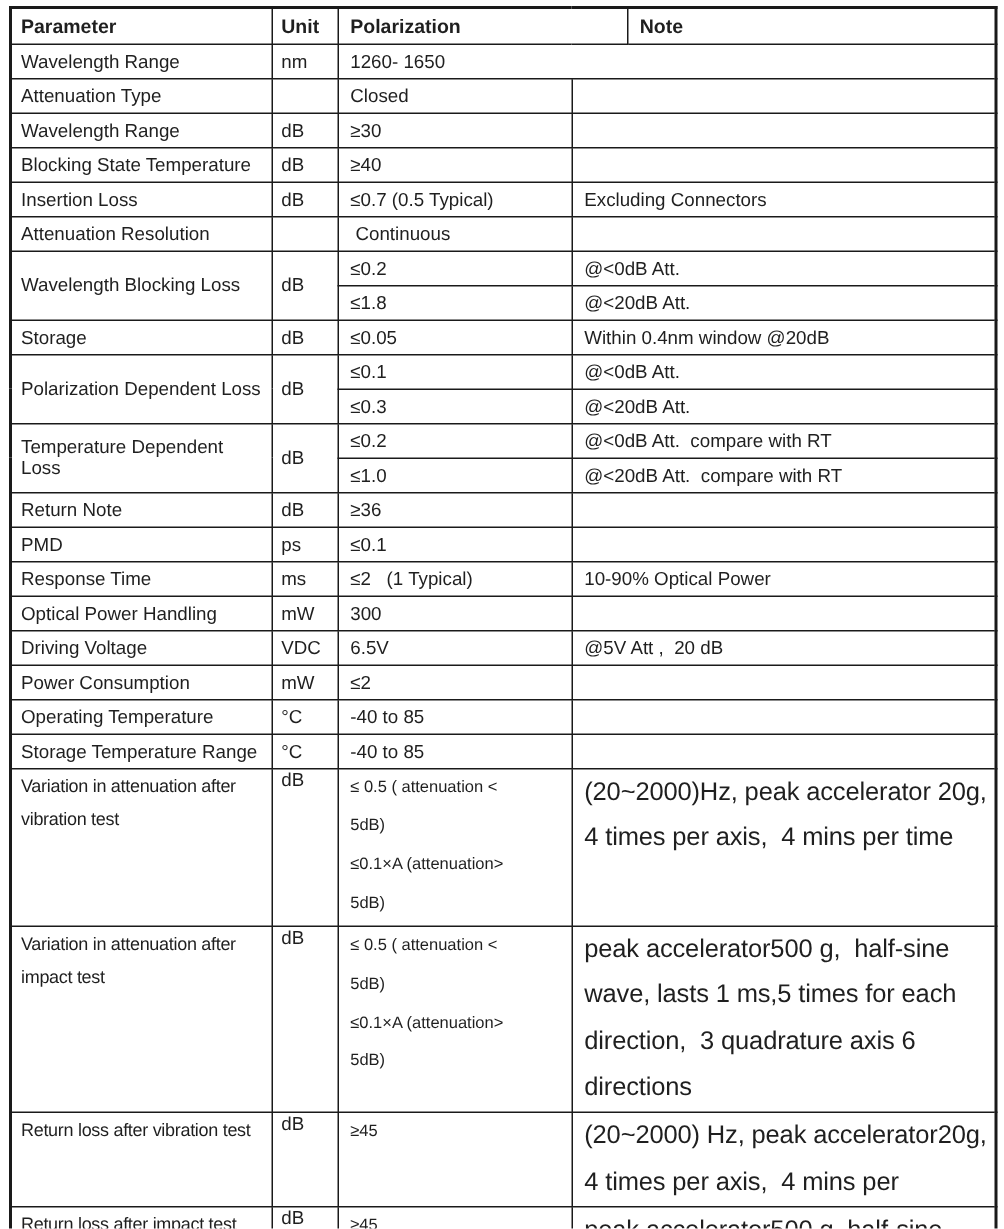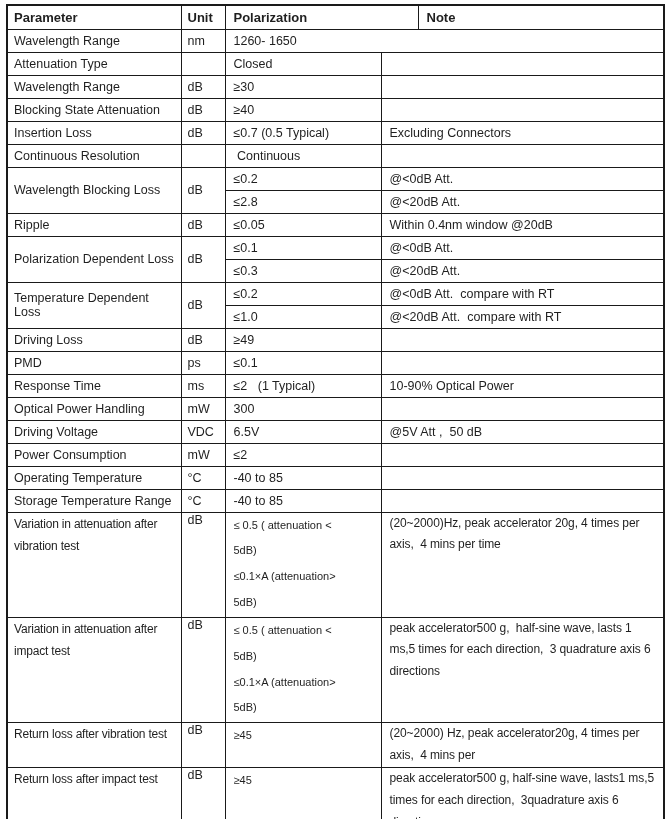--- a/index.html
+++ b/index.html
@@ -10,21 +10,21 @@
   .h-hdr{height:24px;}
   .h-std{height:23px;margin-left:48px;}
   .h-sub{height:23px;}
   .h-tall{height:104px;}
   .h-rl1{height:41px;}
   .h-rl2{height:62px;}
   .spec,.note{white-space:pre-wrap;padding-left:8px;}
   .mono{font-family:Liberation Sans, sans-serif;font-size:11px;line-height:2.35;}
   .top td{vertical-align:top;padding-top:0;}
   .param-tall{white-space:pre-wrap;font-size:12px;letter-spacing:-0.2px;line-height:1.85;}
-  .note-tall{font-size:12px;line-height:1.8;letter-spacing:-0.1px;}
+  .note-tall{font-size:17px;line-height:1.8;letter-spacing:-0.1px;}
 </style>
 </head>
 <body>
 
 <table>
   <colgroup>
     <col style="width:174px">
       <col style="width:44px">
       <col style="width:156px">
       <col style="width:37px">
@@ -50,49 +50,49 @@
       <td class="spec">Closed</td>
       <td colspan="2" class="note"></td>
     </tr>
     <tr class="h-std">
       <td>Wavelength Range</td>
       <td>dB</td>
       <td class="spec">≥30</td>
       <td colspan="2" class="note"></td>
     </tr>
     <tr class="h-std">
-      <td>Blocking State Attenuation</td>
+      <td>Blocking State Temperature</td>
       <td>dB</td>
       <td class="spec">≥40</td>
       <td colspan="2" class="note"></td>
     </tr>
     <tr class="h-std">
       <td>Insertion Loss</td>
       <td>dB</td>
       <td class="spec">≤0.7 (0.5 Typical)</td>
       <td colspan="2" class="note">Excluding Connectors</td>
     </tr>
     <tr class="h-std">
-      <td>Continuous Resolution</td>
+      <td>Attenuation Resolution</td>
       <td></td>
       <td class="spec"> Continuous</td>
       <td colspan="2" class="note"></td>
     </tr>
     <tr class="h-sub">
       <td rowspan="2">Wavelength Blocking Loss</td>
       <td rowspan="2">dB</td>
       <td class="spec">≤0.2</td>
       <td colspan="2" class="note">@&lt;0dB Att.</td>
     </tr>
     <tr class="h-sub">
-      <td class="spec">≤2.8</td>
+      <td class="spec">≤1.8</td>
       <td colspan="2" class="note">@&lt;20dB Att.</td>
     </tr>
     <tr class="h-std">
-      <td>Ripple</td>
+      <td>Storage</td>
       <td>dB</td>
       <td class="spec">≤0.05</td>
       <td colspan="2" class="note">Within 0.4nm window @20dB</td>
     </tr>
     <tr class="h-sub">
       <td rowspan="2">Polarization Dependent Loss</td>
       <td rowspan="2">dB</td>
       <td class="spec">≤0.1</td>
       <td colspan="2" class="note">@&lt;0dB Att.</td>
     </tr>
@@ -104,23 +104,23 @@
       <td rowspan="2">Temperature Dependent Loss</td>
       <td rowspan="2">dB</td>
       <td class="spec">≤0.2</td>
       <td colspan="2" class="note">@&lt;0dB Att.  compare with RT</td>
     </tr>
     <tr class="h-sub">
       <td class="spec">≤1.0</td>
       <td colspan="2" class="note">@&lt;20dB Att.  compare with RT</td>
     </tr>
     <tr class="h-std">
-      <td>Driving Loss</td>
+      <td>Return Note</td>
       <td>dB</td>
-      <td class="spec">≥49</td>
+      <td class="spec">≥36</td>
       <td colspan="2" class="note"></td>
     </tr>
     <tr class="h-std">
       <td>PMD</td>
       <td>ps</td>
       <td class="spec">≤0.1</td>
       <td colspan="2" class="note"></td>
     </tr>
     <tr class="h-std">
       <td>Response Time</td>
@@ -131,21 +131,21 @@
     <tr class="h-std">
       <td>Optical Power Handling</td>
       <td>mW</td>
       <td class="spec">300</td>
       <td colspan="2" class="note"></td>
     </tr>
     <tr class="h-std">
       <td>Driving Voltage</td>
       <td>VDC</td>
       <td class="spec">6.5V</td>
-      <td colspan="2" class="note">@5V Att ,  50 dB</td>
+      <td colspan="2" class="note">@5V Att ,  20 dB</td>
     </tr>
     <tr class="h-std">
       <td>Power Consumption</td>
       <td>mW</td>
       <td class="spec">≤2</td>
       <td colspan="2" class="note"></td>
     </tr>
     <tr class="h-std">
       <td>Operating Temperature</td>
       <td>°C</td>

